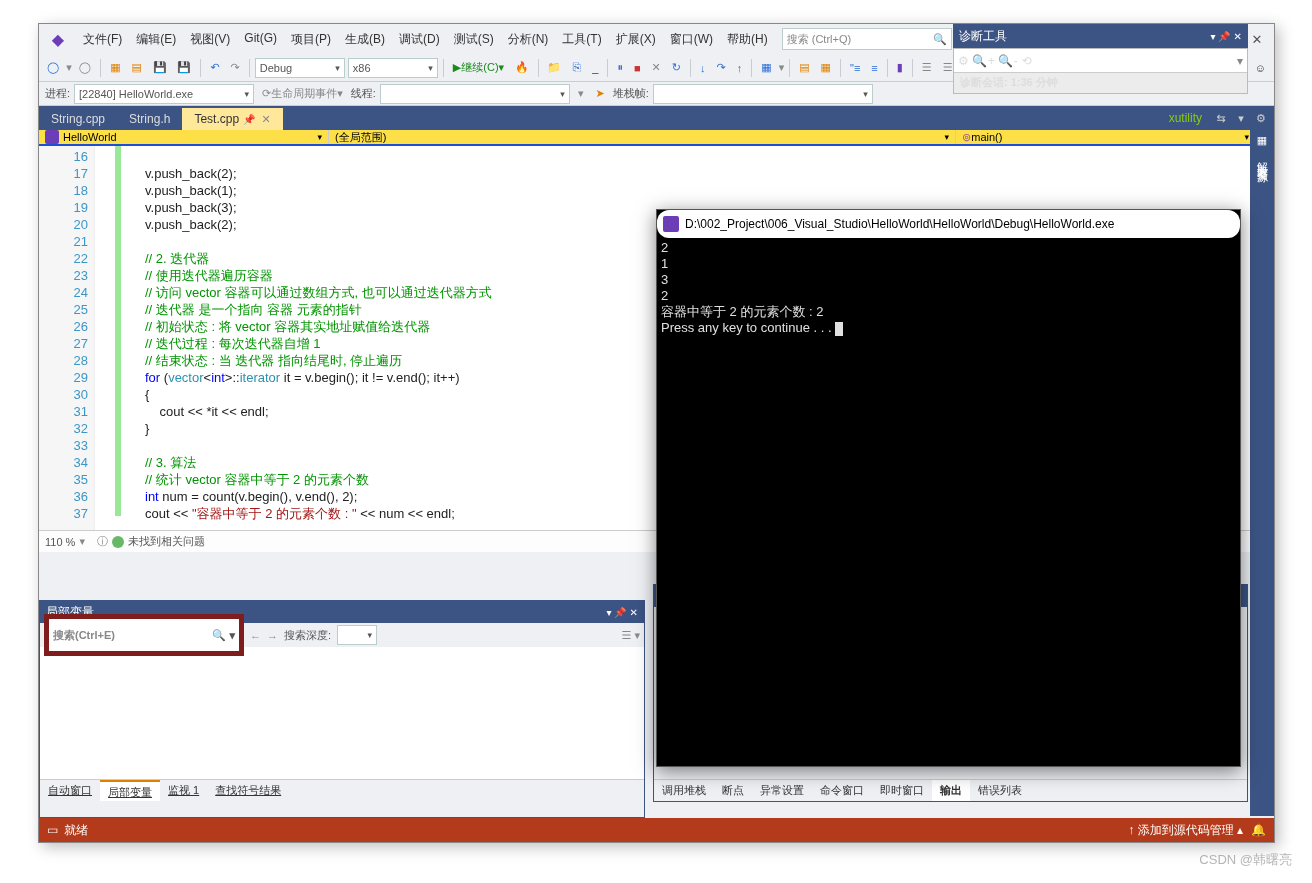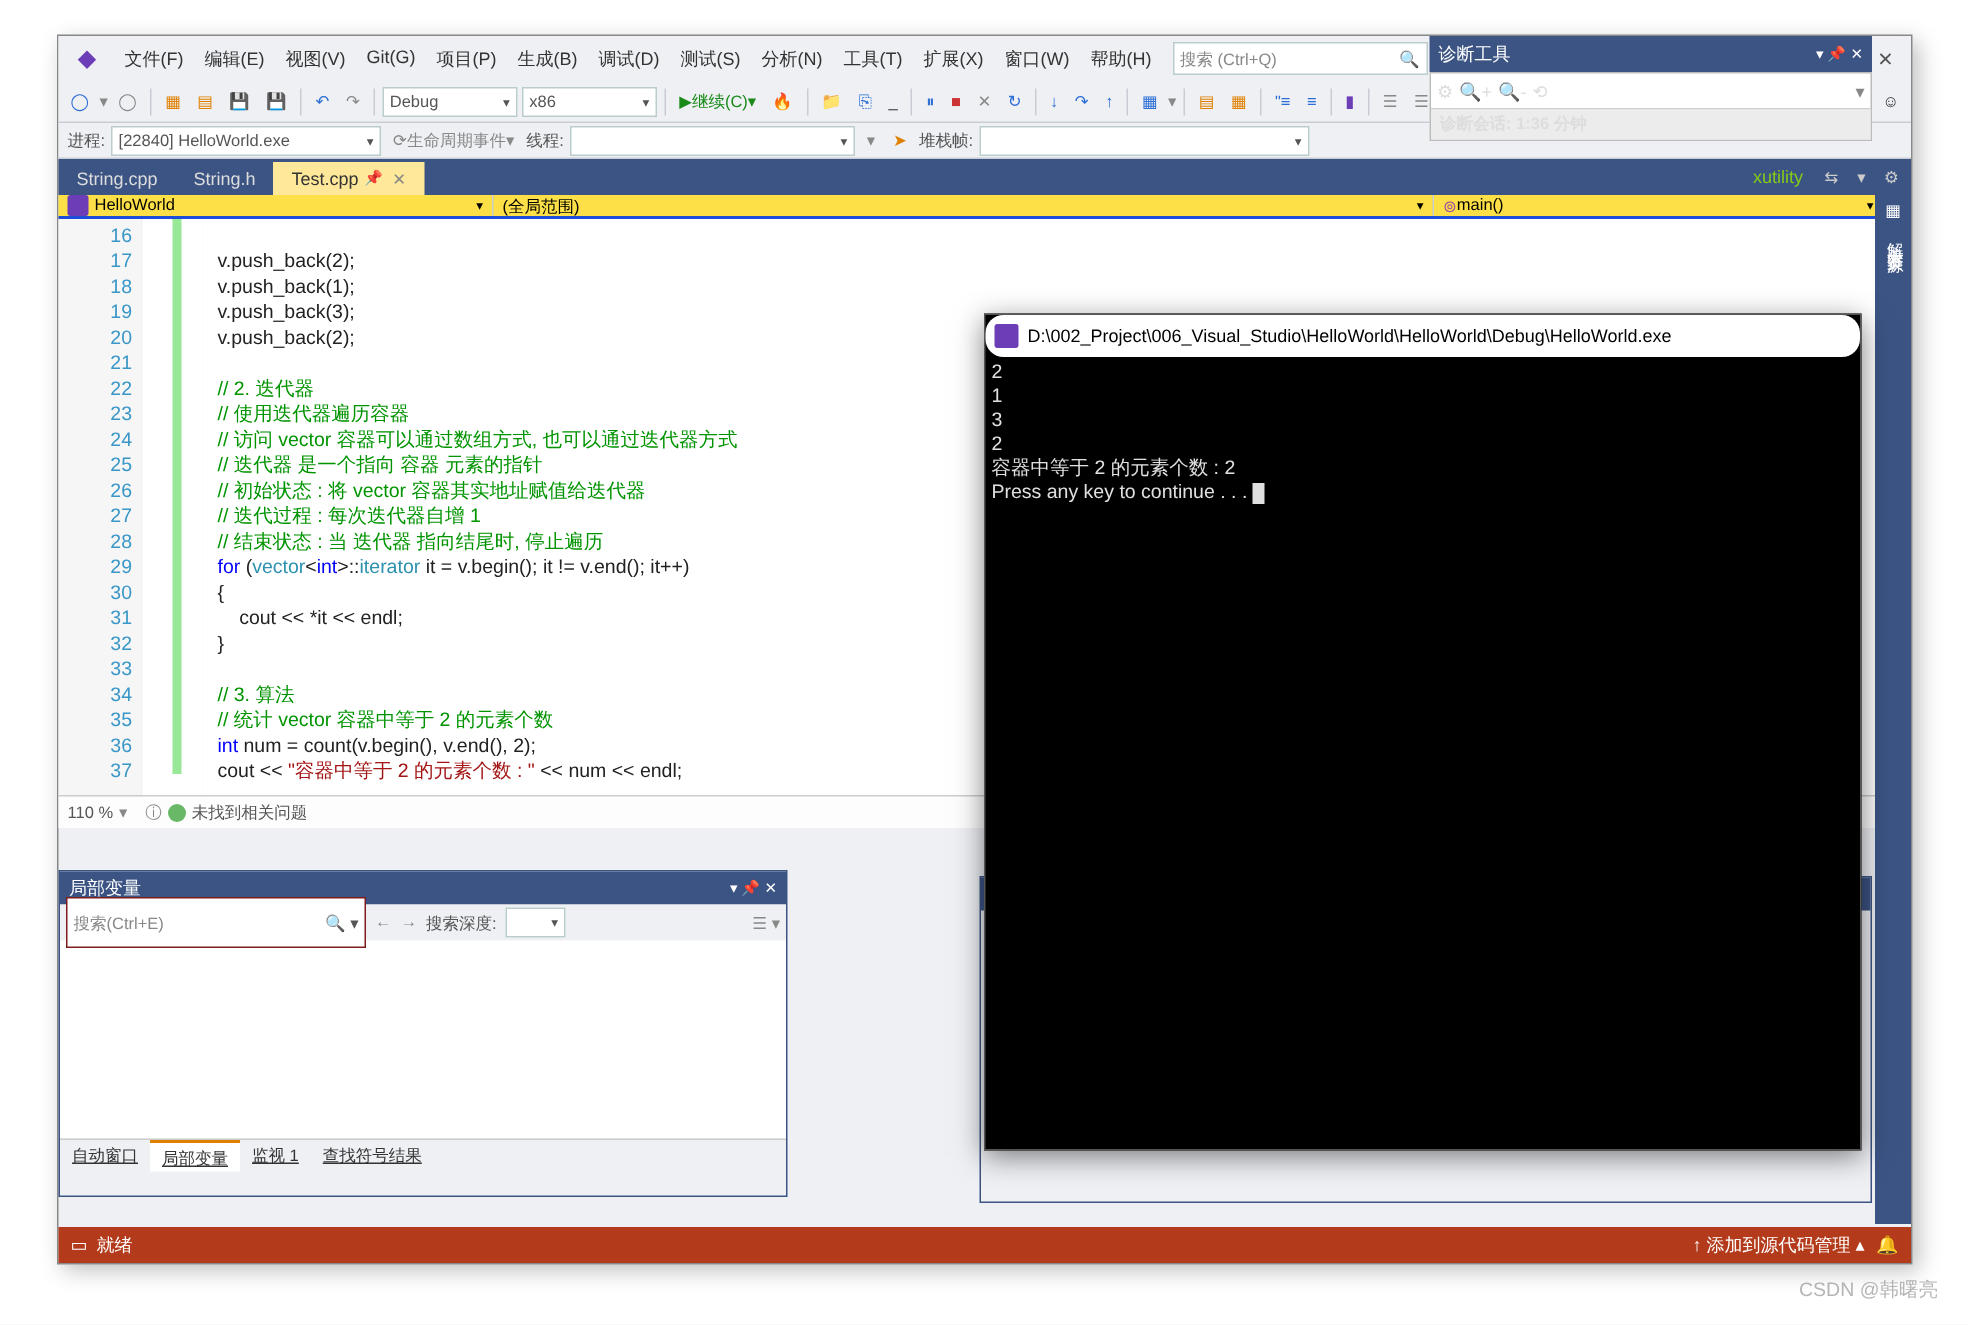--- a/index.html
+++ b/index.html
@@ -47,25 +47,25 @@
 .cm { color:#009400; }
 .ty { color:#2b91af; }
 .st { color:#a31515; }
 .diag-panel { position:absolute; right:26px; top:0; width:295px; }
 .diag-head { height:24px; background:#3c5484; display:flex; align-items:center; color:#fff; font-size:12px; padding:0 6px; }
 .diag-body { background:#fff; border:1px solid #bbb; }
 .diag-tools { height:24px; border-bottom:1px solid #ccc; display:flex; align-items:center; gap:4px; padding:0 4px; font-size:12px; }
 .diag-session { height:20px; background:#ececec; font-size:11px; padding:2px 6px; font-weight:bold; }
 .err-bar { height:22px; background:#fdfdfd; border-top:1px solid #ccc; display:flex; align-items:center; font-size:11px; padding:0 6px; color:#555; gap:4px; }
 .ok-dot { width:12px; height:12px; border-radius:50%; background:#68b868; display:inline-block; }
-.local-vars { position:absolute; left:0; top:556px; width:486px; height:218px; border:1px solid #3c5484; }
+.local-vars { position:absolute; left:0; top:576px; width:606px; height:218px; border:1px solid #3c5484; }
 .panel-head { height:22px; background:#3c5484; display:flex; align-items:center; color:#fff; font-size:12px; padding:0 6px; }
 .panel-head .controls { margin-left:auto; display:flex; gap:6px; font-size:10px; }
 .lv-search { height:24px; background:#eef0f4; display:flex; align-items:center; padding:0 4px; gap:6px; font-size:11px; color:#555; }
-.lv-search .inp { flex:0 0 200px; height:20px; background:#fff; border:1px solid #7f1d1d; padding:16px 4px; display:flex; align-items:center; }
+.lv-search .inp { flex:0 0 200px; height:20px; background:#fff; border:5px solid #7f1d1d; padding:16px 4px; display:flex; align-items:center;font-weight:bold; }
 .lv-cols { height:20px; background:#eef0f4; border-bottom:1px solid #ccc; display:flex; font-size:11px; color:#555; }
 .lv-cols span { padding:2px 8px; border-right:1px solid #ccc; }
 .lv-body { flex:1; height:132px; background:#fff; }
 .lv-tabs { height:22px; background:#eef0f4; display:flex; font-size:11px; color:#333; border-top:1px solid #ccc;text-decoration:underline; }
 .lv-tabs span { padding:3px 8px; }
 .lv-tabs span.sel { background:#fff; border-top:2px solid #e08000; }
 .output-panel { position:absolute; left:614px; top:560px; right:26px; height:218px; border:1px solid #3c5484; }
 .out-tabs { position:absolute; bottom:0; height:22px; background:#eef0f4; display:flex; font-size:11px; color:#333; border-top:1px solid #ccc; width:100%; }
 .out-tabs span { padding:3px 8px; }
 .out-tabs span.sel { background:#fff; font-weight:bold; }
@@ -334,20 +334,29 @@
       <span class="sel">局部变量</span>
       <span>监视 1</span>
       <span>查找符号结果</span>
     </div>
   </div>
 
   <div class="output-panel">
     <div class="panel-head">
         <span>辅</span>
       </div>
+    <div class="out-tabs">
+      <span>调用堆栈</span>
+      <span>断点</span>
+      <span>异常设置</span>
+      <span>命令窗口</span>
+      <span>即时窗口</span>
+      <span class="sel">输出</span>
+      <span>错误列表</span>
+    </div>
   </div>
 
   <div class="vstrip">
     <span>▦</span>
     <span class="vstrip-text">解决方案资源</span>
   </div>
 
   <div class="statusbar">
     <span>▭</span>
     <span style="margin-left:6px">就绪</span>

